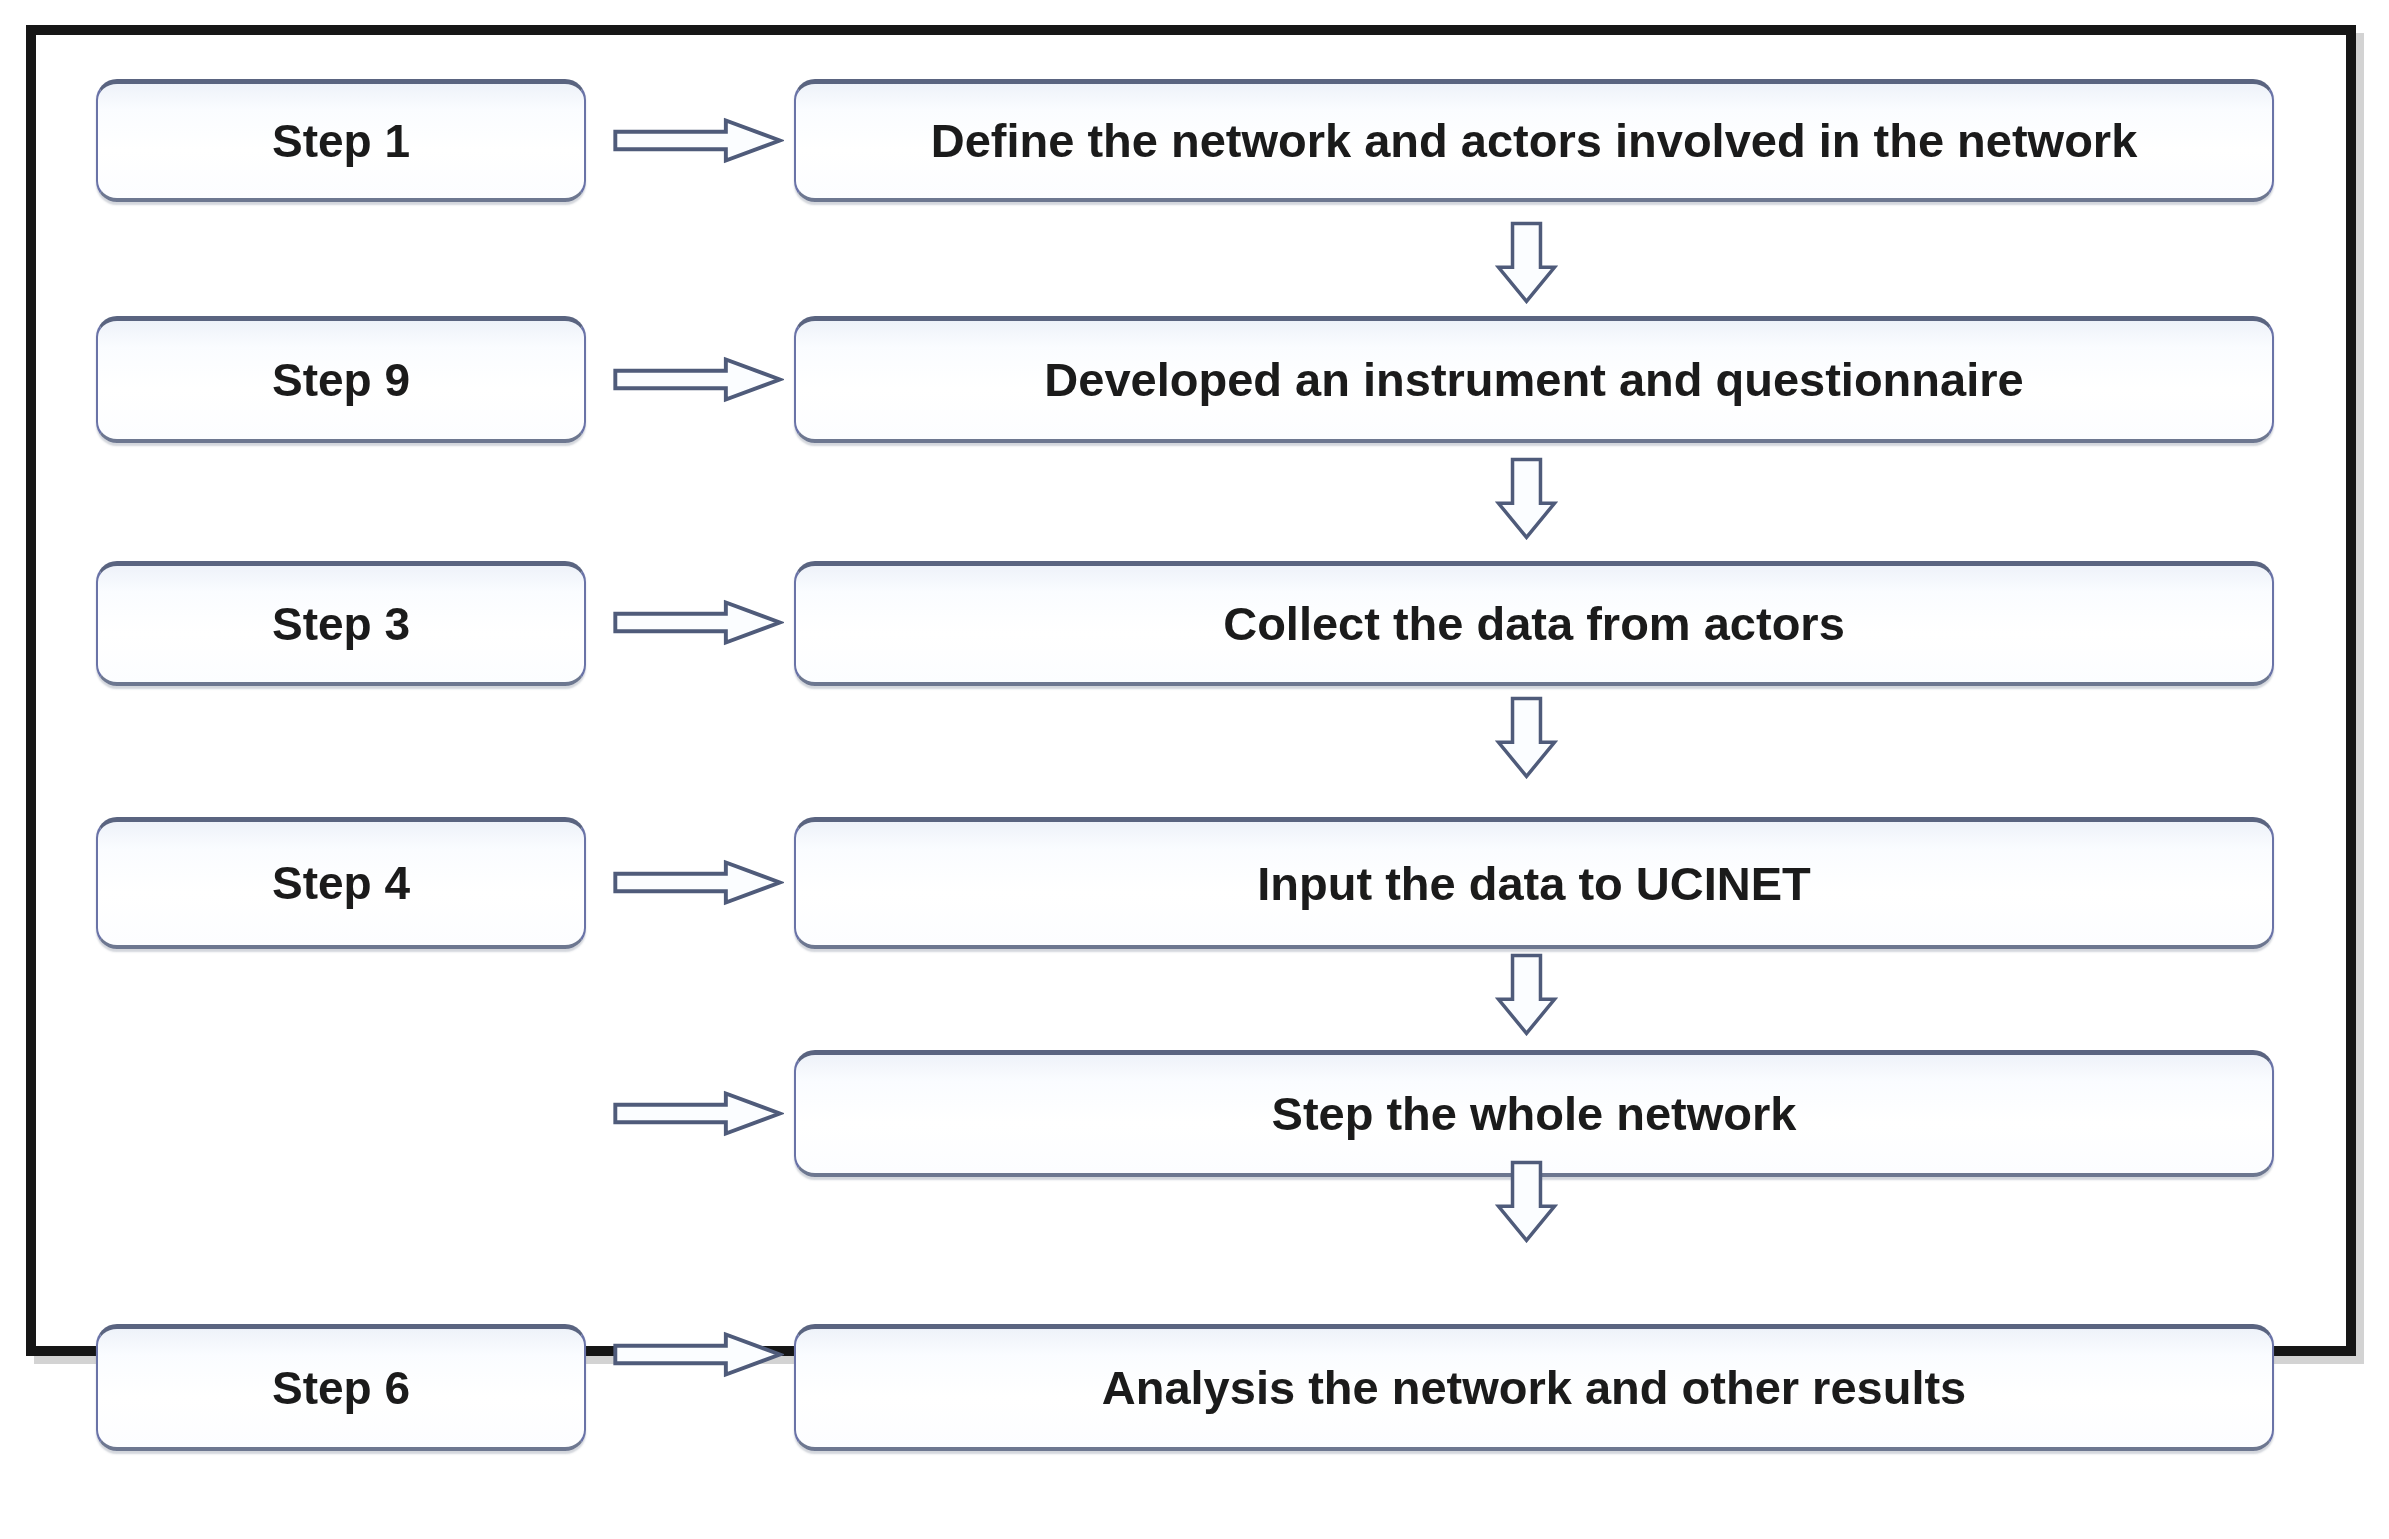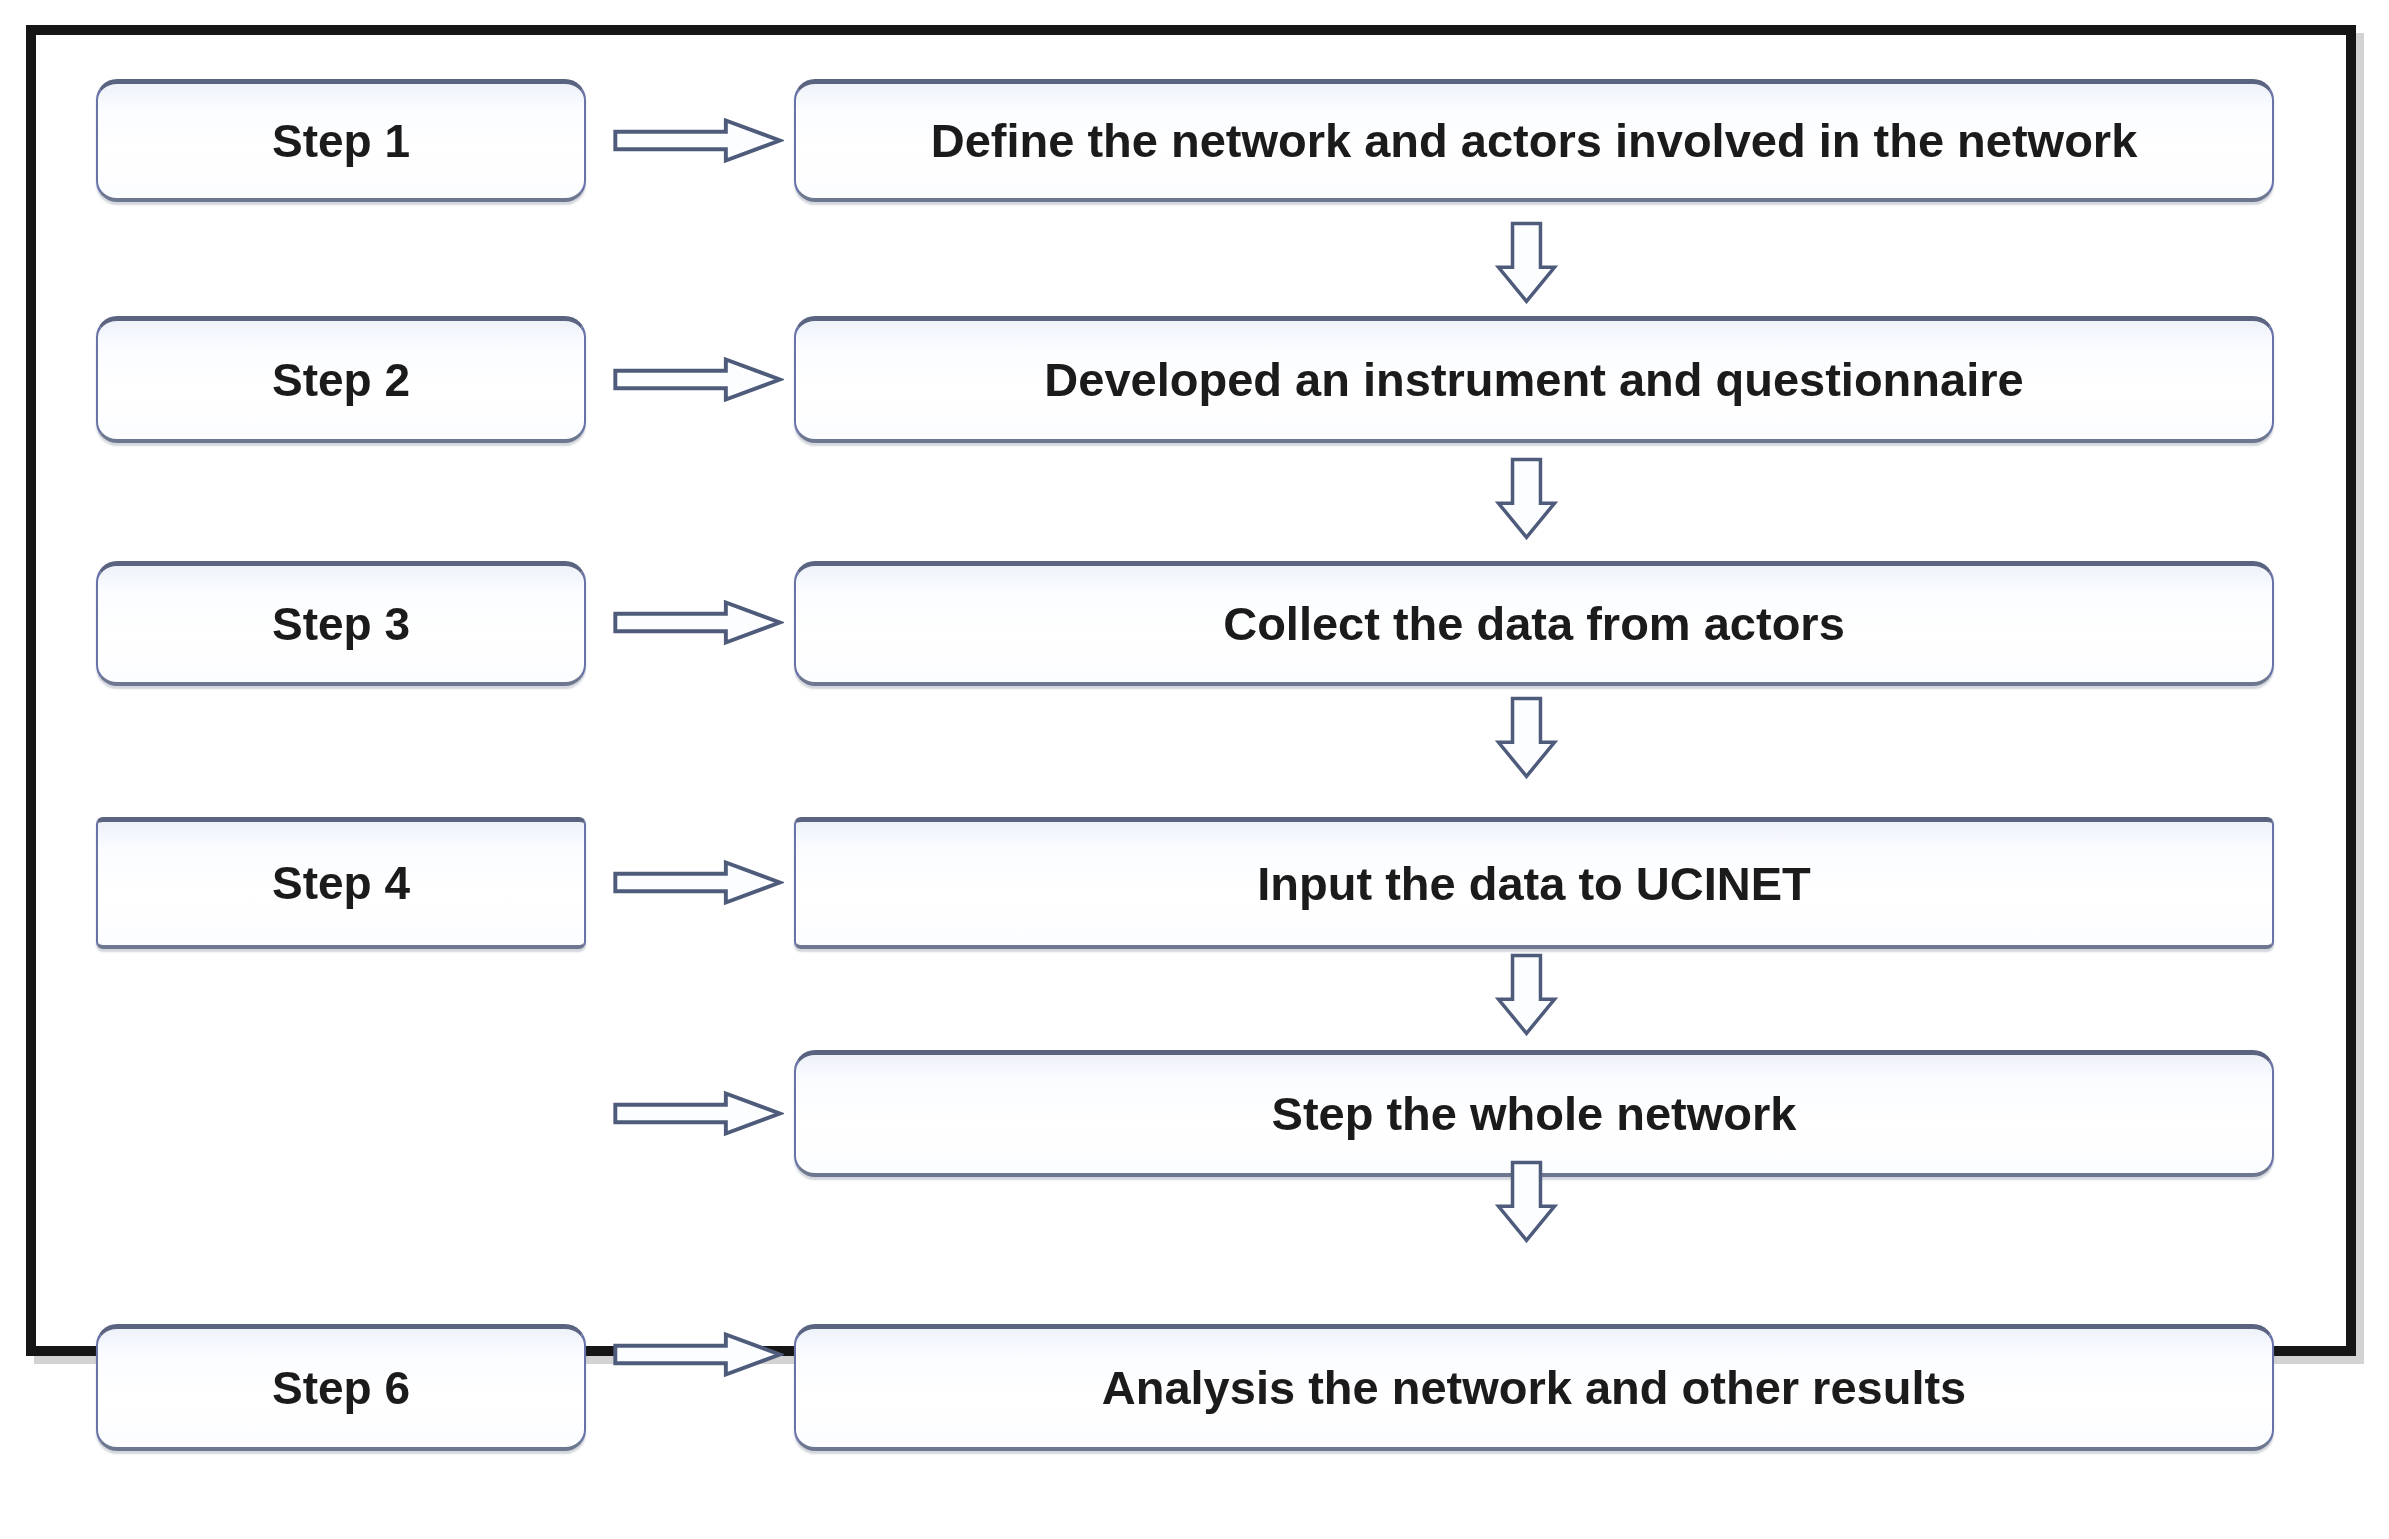--- a/index.html
+++ b/index.html
@@ -68,21 +68,21 @@
   }
   .h-arrow svg, .v-arrow svg {
     display: block;
     width: 100%;
     height: 100%;
   }
   
   .r1 { top: 44px;   height: 123px; }
   .r2 { top: 281px;  height: 127px; }
   .r3 { top: 526px;  height: 125px; }
-  .r4 { top: 782px;  height: 132px; border-radius: 7px; }
+  .r4 { top: 782px;  height: 132px; }
   .r5 { top: 1015px; height: 127px; }
   .r6 { top: 1257px; height: 127px; margin-top: 32px; }
   .ha1 { top: 82px; }
   .ha2 { top: 321px; }
   .ha3 { top: 564px; }
   .ha4 { top: 824px; }
   .ha5 { top: 1055px; }
   .ha6 { top: 1296px; }
   .va1 { top: 186px; }
   .va2 { top: 422px; }
@@ -107,21 +107,21 @@
     <div class="box desc-box r1">
       <span>Define the network and actors involved in the network</span>
     </div>
     <div class="v-arrow va1">
       <svg viewBox="0 0 72 95">
           <path d="M20 3 H52 V53 H68 L36 92 L4 53 H20 Z" fill="#fbfdff" stroke="#4f5b7a" stroke-width="4" stroke-linejoin="miter"></path>
         </svg>
     </div>
 
     <div class="box step-box r2">
-      <span>Step 2</span>
+      <span>Step 9</span>
     </div>
     <div class="h-arrow ha2">
       <svg viewBox="0 0 196 54">
           <path d="M3 17 H130 V4 L192 27 L130 50 V37 H3 Z" fill="#fbfdff" stroke="#4f5b7a" stroke-width="4.5" stroke-linejoin="miter"></path>
         </svg>
     </div>
     <div class="box desc-box r2">
       <span>Developed an instrument and questionnaire</span>
     </div>
     <div class="v-arrow va2">

